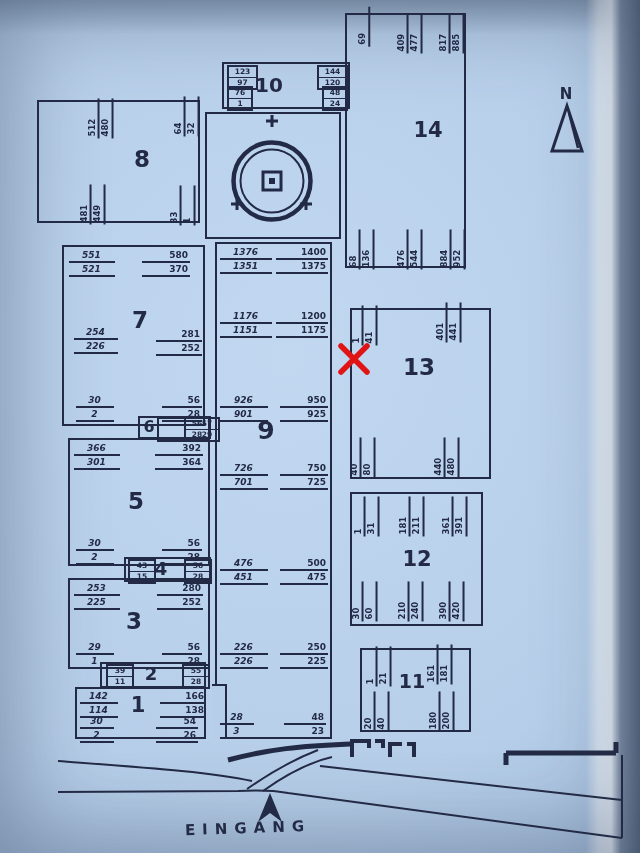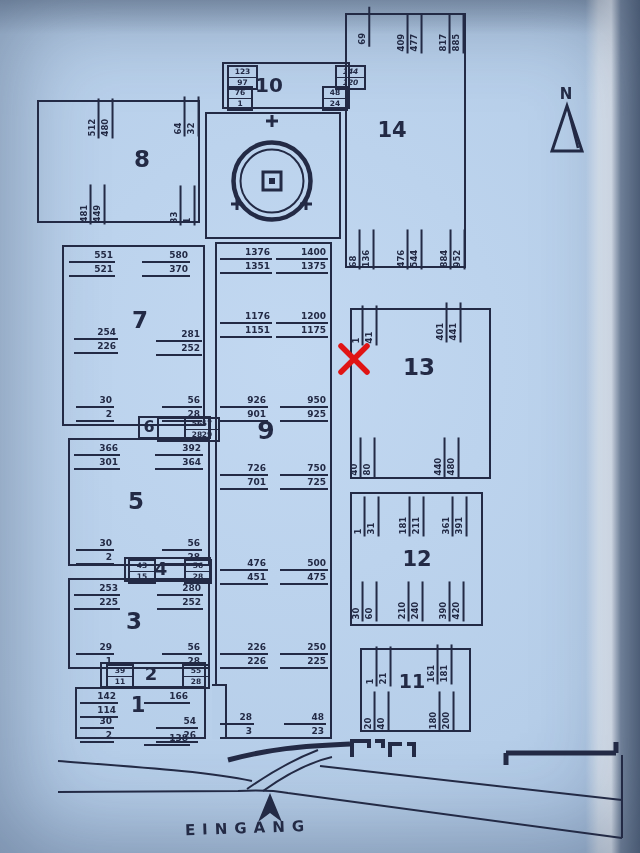--- a/index.html
+++ b/index.html
@@ -19,21 +19,21 @@
   }
   .block{position:absolute;box-sizing:border-box;border:2.5px solid var(--ink);}
   .blabel{
     position:absolute;transform:translate(-50%,-50%);
     color:var(--ink);font-weight:bold;line-height:1;
   }
   
   .pp{position:absolute;display:flex;flex-direction:column;color:var(--ink);
       font-weight:bold;font-size:9px;line-height:1.35;}
   .pp span{display:block;width:100%;border-bottom:2px solid var(--ink);padding:0 2px 0 1px;box-sizing:border-box;}
-  .pl span{text-align:right;}
+  .pl span{text-align:center;font-style:italic;}
   .pr span{text-align:right;}
   
   .vp{position:absolute;display:flex;flex-direction:column;width:40px;
       transform:rotate(-90deg);color:var(--ink);font-weight:bold;font-size:8.5px;line-height:1.35;}
   .vp span{display:block;width:100%;border-bottom:2px solid var(--ink);padding:0 2px;box-sizing:border-box;}
   
   .mini{position:absolute;display:flex;flex-direction:column;border:2px solid var(--ink);
         color:var(--ink);font-weight:bold;font-size:7.5px;line-height:1.3;background:transparent;text-align:center;}
   .mini span{display:block;border-bottom:1.5px solid var(--ink);padding:0 1px;}
   .mini span:last-child{border-bottom:none;}
@@ -70,31 +70,31 @@
   <div class="blabel" style="left:161px;top:569px;font-size:18px;">4</div>
   <div class="blabel" style="left:136px;top:501px;font-size:23px;">5</div>
   <div class="blabel" style="left:149px;top:427px;font-size:16px;">6</div>
   <div class="blabel" style="left:140px;top:320px;font-size:23px;">7</div>
   <div class="blabel" style="left:142px;top:159px;font-size:23px;">8</div>
   <div class="blabel" style="left:266px;top:430px;font-size:25px;">9</div>
   <div class="blabel" style="left:269px;top:85px;font-size:20px;">10</div>
   <div class="blabel" style="left:412px;top:681px;font-size:19px;">11</div>
   <div class="blabel" style="left:417px;top:559px;font-size:21px;">12</div>
   <div class="blabel" style="left:419px;top:367px;font-size:23px;">13</div>
-  <div class="blabel" style="left:392px;top:130px;font-size:21px;text-align:right;">14</div>
+  <div class="blabel" style="left:428px;top:130px;font-size:21px;text-align:right;">14</div>
 
   <div class="mini" style="left:227px;top:65px;width:27px;">
       <span>123</span>
       <span>97</span>
     </div>
   <div class="mini" style="left:227px;top:86px;width:22px;">
       <span>76</span>
       <span>1</span>
     </div>
-  <div class="mini" style="left:335px;top:65px;width:27px;font-style:italic;">
+  <div class="mini" style="left:317px;top:65px;width:27px;">
       <span>144</span>
       <span>120</span>
     </div>
   <div class="mini" style="left:322px;top:86px;width:22px;">
       <span>48</span>
       <span>24</span>
     </div>
 
   <div class="pp pl" style="left:69px;top:249px;width:46px;">
       <span>551</span>
@@ -152,21 +152,21 @@
     </div>
   <div class="pp pr" style="left:162px;top:641px;width:40px;">
       <span>56</span>
       <span>28</span>
     </div>
 
   <div class="pp pl" style="left:80px;top:690px;width:38px;">
       <span>142</span>
       <span>114</span>
     </div>
-  <div class="pp pr" style="left:144px;top:690px;width:46px;gap:28px;">
+  <div class="pp pr" style="left:160px;top:690px;width:46px;">
       <span>166</span>
       <span>138</span>
     </div>
   <div class="pp pl" style="left:80px;top:715px;width:34px;">
       <span>30</span>
       <span>2</span>
     </div>
   <div class="pp pr" style="left:156px;top:715px;width:42px;">
       <span>54</span>
       <span>26</span>

